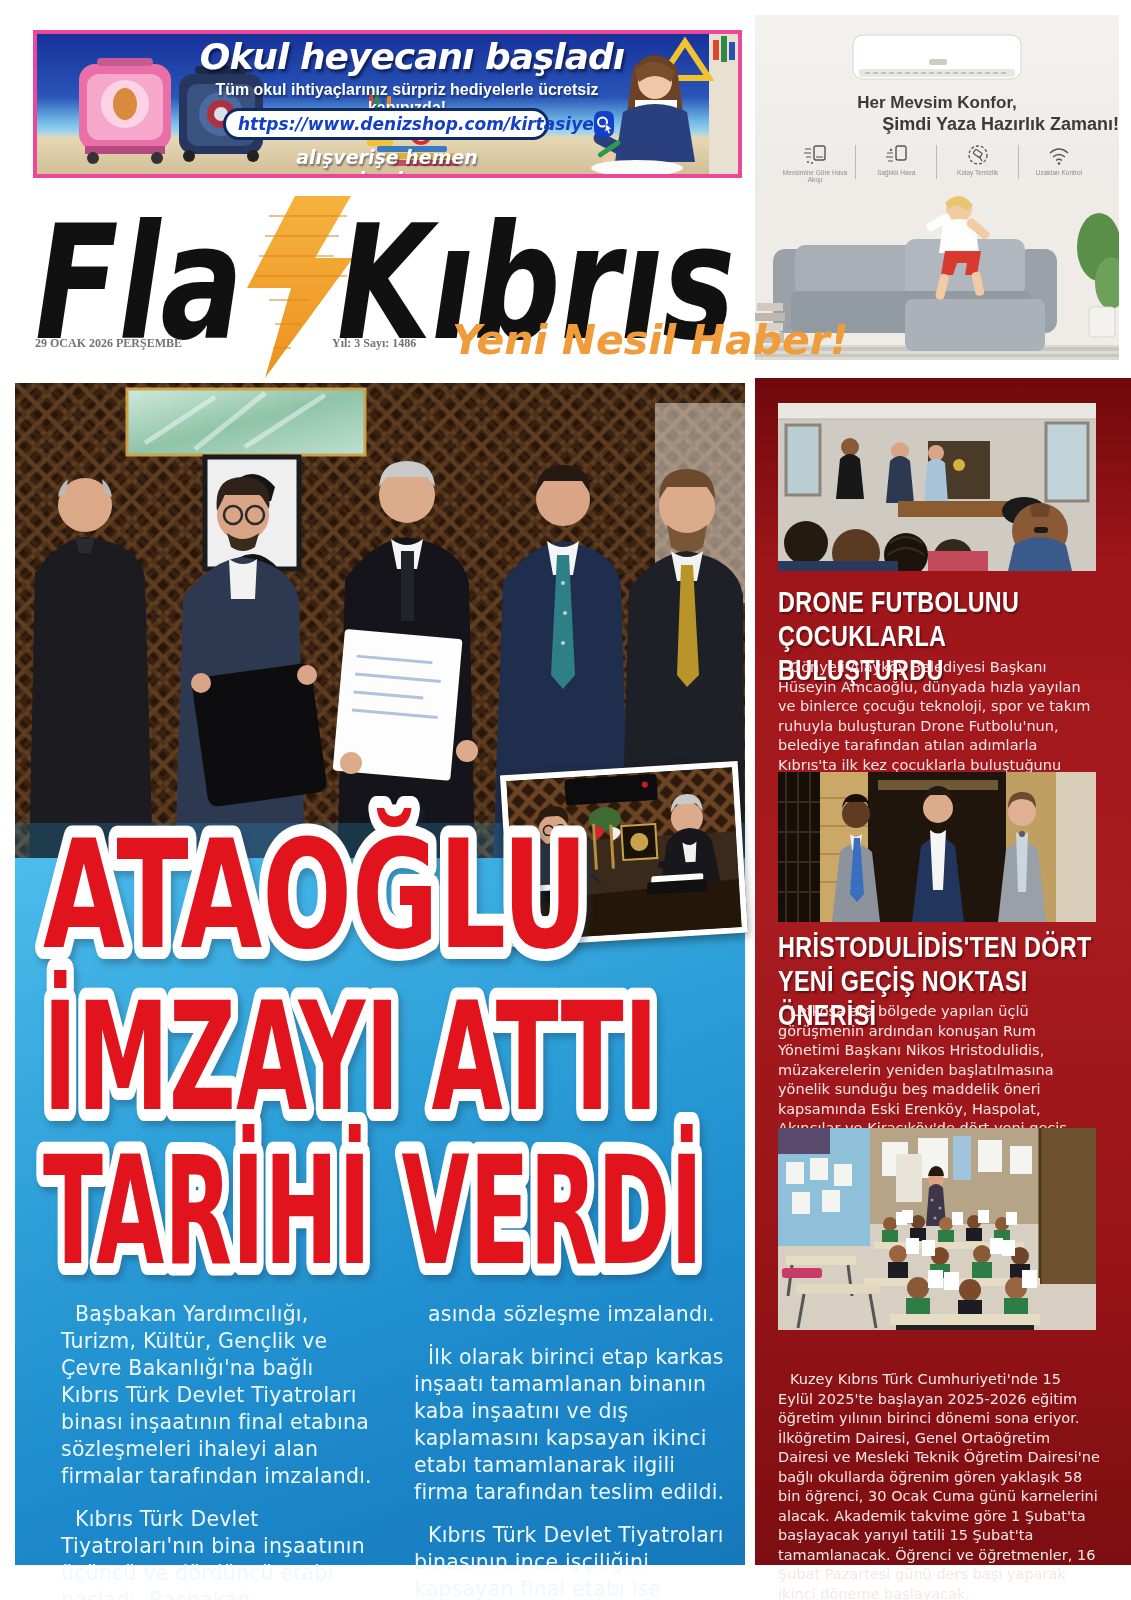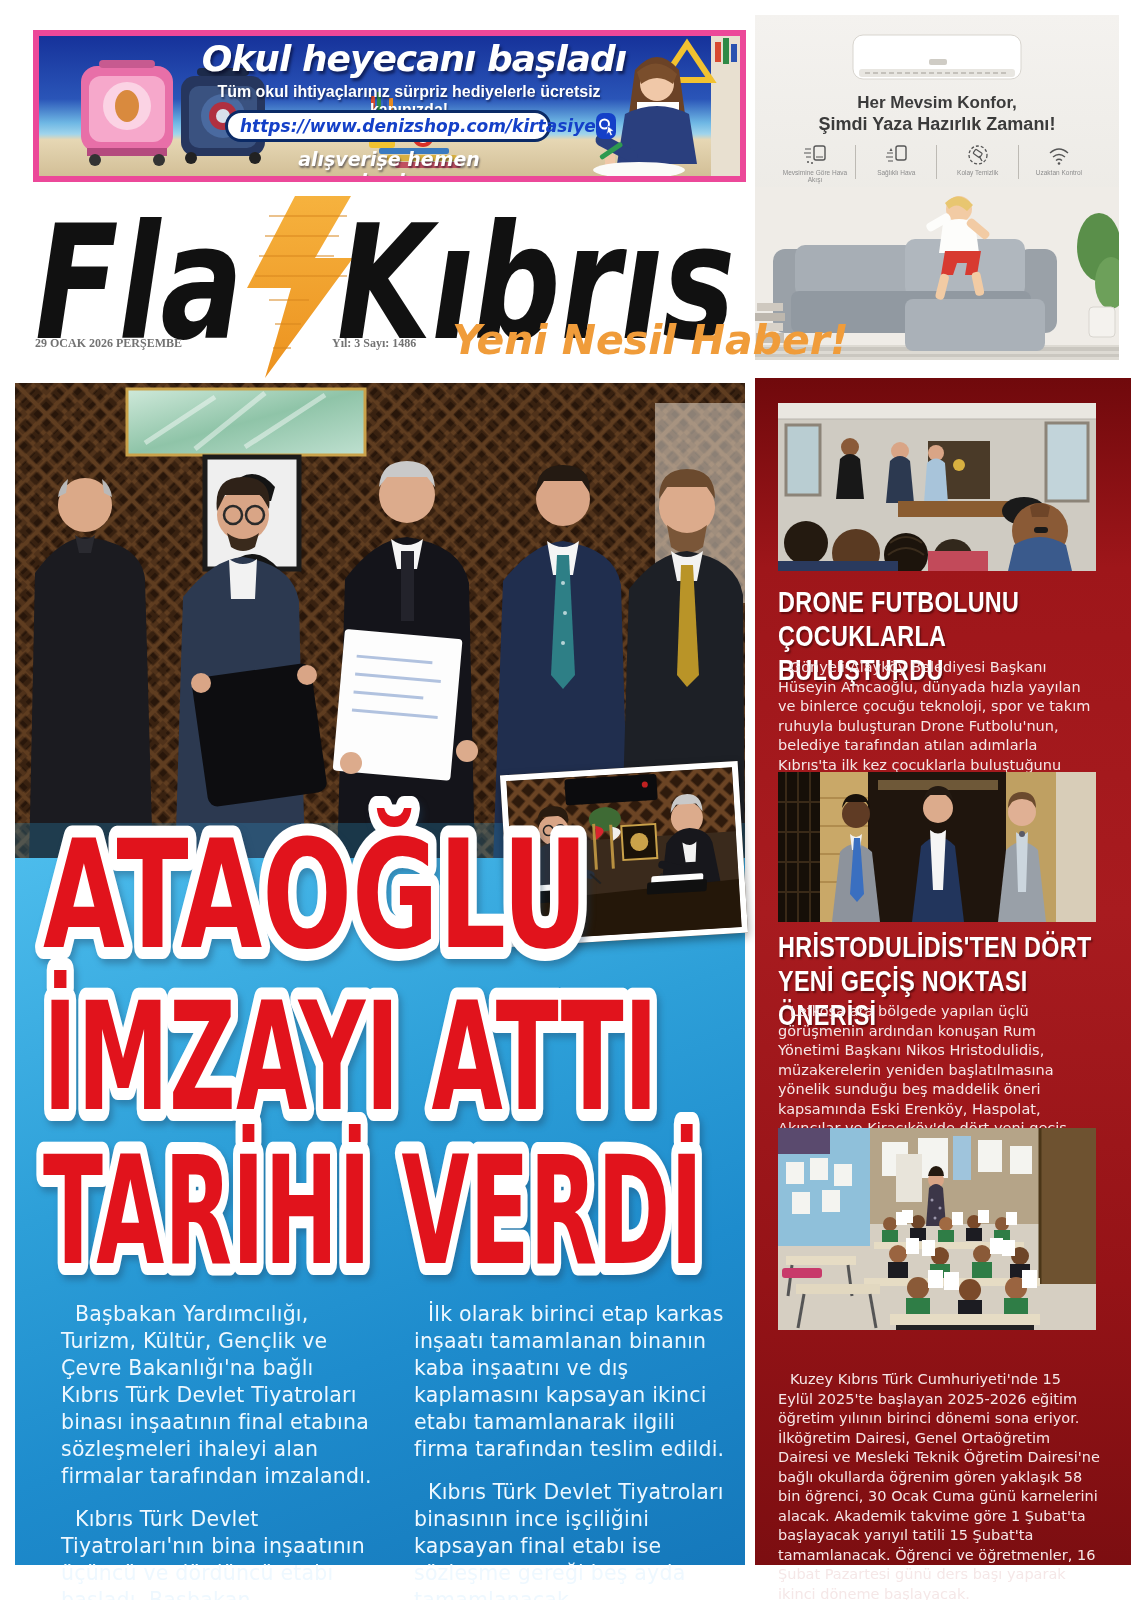--- a/index.html
+++ b/index.html
@@ -1,41 +1,41 @@
 <!DOCTYPE html>
 <html><head>
 <meta charset="utf-8">
 <style>
   html,body{margin:0;padding:0;background:#ffffff;}
   .page{position:relative;width:1131px;height:1600px;background:#ffffff;overflow:hidden;
         font-family:"Liberation Sans",sans-serif;}
   .abs{position:absolute;}
 
   
-  .ad-school{left:33px;top:30px;width:701px;height:140px;border:6px solid #ec4899;overflow:hidden;}
+  .ad-school{left:33px;top:30px;width:701px;height:140px;border:4px solid #ec4899;overflow:hidden;}
   .ad-school .scene{left:0;top:0;width:701px;height:140px;}
   .ad-school-headline{left:160px;top:2px;width:430px;text-align:center;color:#fff;
      font-family:"DejaVu Sans",sans-serif;font-style:italic;font-weight:bold;font-size:36px;
      text-shadow:2px 3px 3px rgba(0,0,30,.55);letter-spacing:-1px;}
   .ad-school-subline{left:145px;top:47px;width:450px;text-align:center;color:#fff;
      font-weight:bold;font-size:16px;text-shadow:1px 2px 2px rgba(0,0,30,.5);}
   .url-pill{left:186px;top:74px;width:326px;height:32px;background:#fff;border:3px solid #0b2a66;
      border-radius:19px;display:flex;align-items:center;justify-content:space-between;padding:0 3px 0 12px;box-sizing:border-box;}
   .url-text{color:#1440c8;font-family:"DejaVu Sans",sans-serif;font-style:italic;font-weight:bold;font-size:17px;white-space:nowrap;}
   .search-btn{width:26px;height:26px;background:#1440c8;border-radius:7px;display:flex;align-items:center;justify-content:center;}
   .ad-school-cta{left:240px;top:112px;width:220px;text-align:center;color:#fff;
      font-family:"DejaVu Sans",sans-serif;font-style:italic;font-weight:bold;font-size:19px;text-shadow:1px 2px 2px rgba(0,0,30,.5);}
   .badge{left:518px;top:66px;width:86px;height:86px;background:#e01826;border-radius:50%;
      color:#fff;font-size:11.5px;font-weight:bold;text-align:center;display:flex;align-items:center;justify-content:center;
      padding:6px;box-sizing:border-box;line-height:1.25;}
 
   
   .ad-climate{left:755px;top:15px;width:364px;height:345px;background:linear-gradient(180deg,#f4f2ef 0%,#eceae5 60%,#e7e4de 100%);overflow:hidden;}
   .ac-line1{left:0;top:78px;width:364px;text-align:center;color:#3b3b3b;font-weight:bold;font-size:17px;}
-  .ac-line2{left:0;top:99px;width:364px;text-align:center;color:#3b3b3b;font-weight:bold;font-size:18px;}
+  .ac-line2{left:0;top:99px;width:364px;text-align:right;color:#3b3b3b;font-weight:bold;font-size:18px;}
   .features{left:22px;top:128px;width:320px;height:48px;display:flex;align-items:flex-start;justify-content:space-between;}
   .feature{width:76px;display:flex;flex-direction:column;align-items:center;gap:2px;}
   .feature .flabel{font-size:6.5px;color:#8d8d8d;text-align:center;line-height:1.1;}
   .fsep{width:1px;height:34px;background:#bdbab4;margin-top:2px;}
 
   
   .date-line{font-family:"Liberation Serif",serif;font-weight:bold;font-size:12px;color:#737373;text-align:right;}
   .tagline{font-family:"DejaVu Sans",sans-serif;font-style:italic;font-weight:bold;font-size:41px;color:#f09c3a;}
 
   
@@ -400,20 +400,21 @@
     <text x="28" y="152" font-size="150" textLength="545" lengthAdjust="spacingAndGlyphs">ATAOĞLU</text>
     <text x="28" y="314" font-size="150" textLength="615" lengthAdjust="spacingAndGlyphs">İMZAYI ATTI</text>
     <text x="28" y="468" font-size="150" textLength="660" lengthAdjust="spacingAndGlyphs">TARİHİ VERDİ</text>
   </svg>
 
   <div class="abs body-col" style="left:45px;top:1285px;width:345px">
     <p>Başbakan Yardımcılığı, Turizm, Kültür, Gençlik ve Çevre Bakanlığı'na bağlı Kıbrıs Türk Devlet Tiyatroları binası inşaatının final etabına sözleşmeleri ihaleyi alan firmalar tarafından imzalandı.</p>
     <p>Kıbrıs Türk Devlet Tiyatroları'nın bina inşaatının üçüncü ve dördüncü etabı başladı. Başbakan Yardımcılığı ile yüklenici firma ar-</p>
   </div>
   <div class="abs body-col" style="left:398px;top:1285px;width:345px">
+    <p>asında sözleşme imzalandı.</p>
     <p>İlk olarak birinci etap karkas inşaatı tamamlanan binanın kaba inşaatını ve dış kaplamasını kapsayan ikinci etabı tamamlanarak ilgili firma tarafından teslim edildi.</p>
     <p>Kıbrıs Türk Devlet Tiyatroları binasının ince işçiliğini kapsayan final etabı ise sözleşme gereği beş ayda tamamlanacak.</p>
   </div>
 
   <div class="abs sidebar">
 
     <div class="abs sphoto" style="top:25px;height:168px">
       <svg width="318" height="168" viewBox="0 0 318 168">
         <rect width="318" height="168" fill="#cfcbc2"></rect>
         <rect width="318" height="16" fill="#e9e7e1"></rect>

